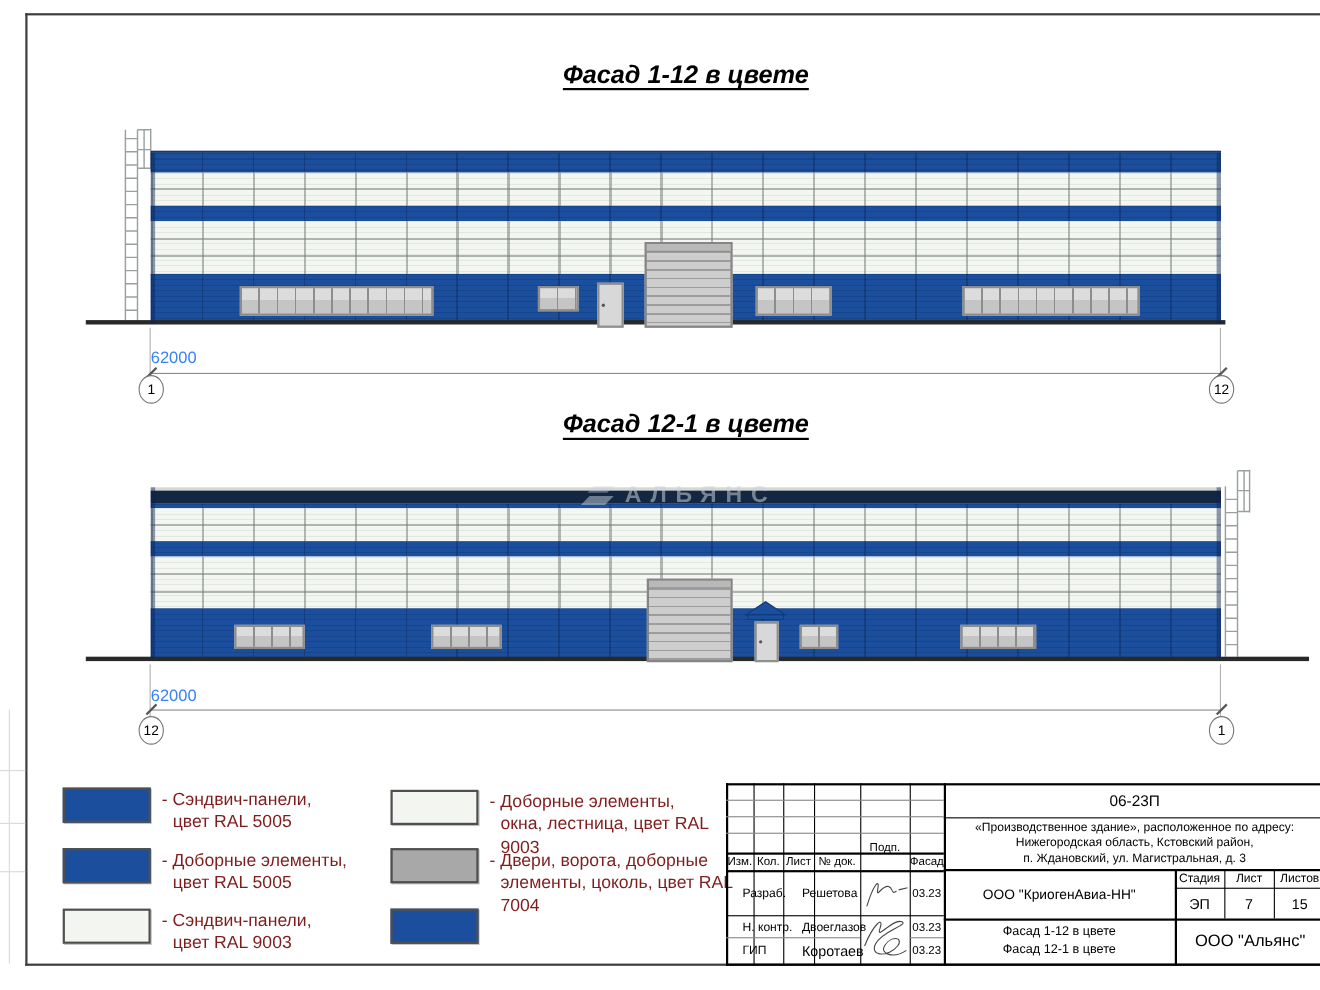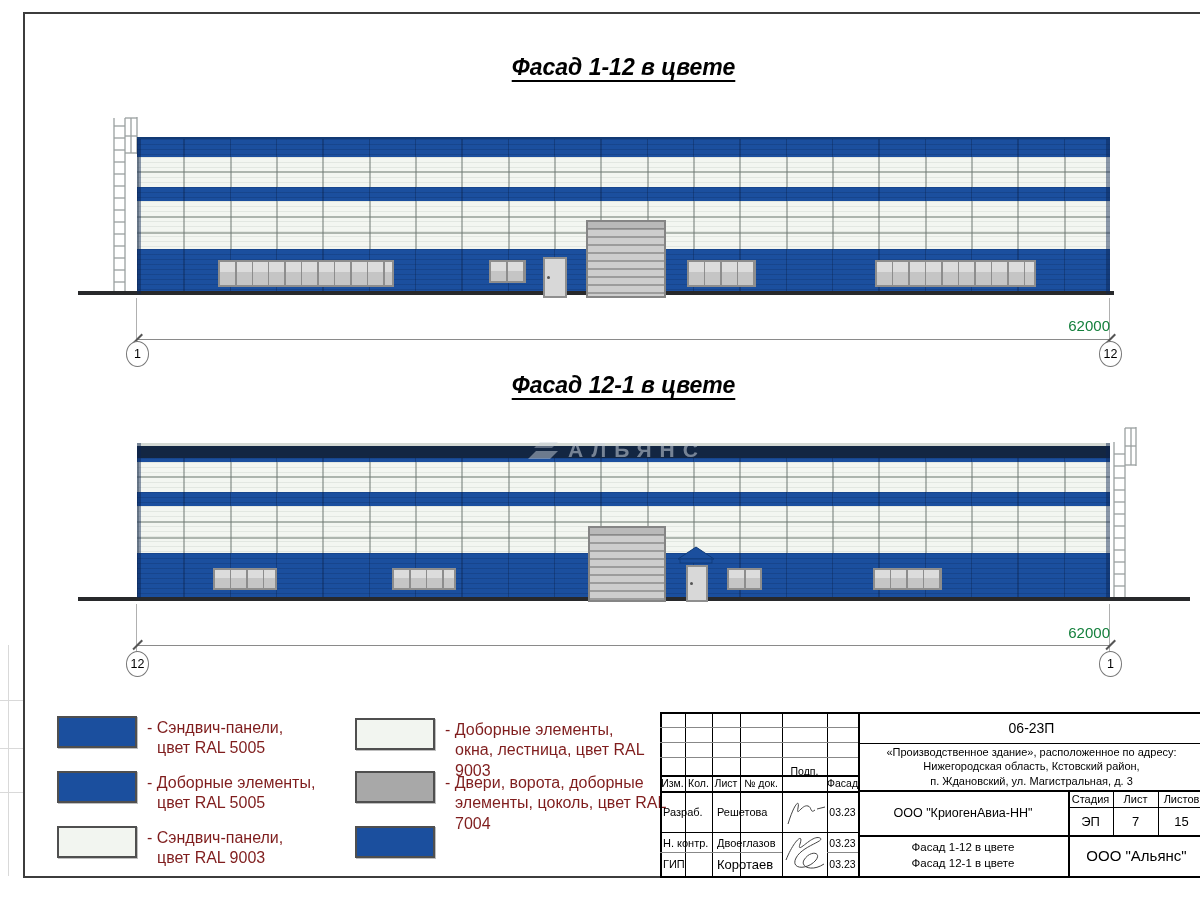--- a/index.html
+++ b/index.html
@@ -41,39 +41,39 @@
   .gate:before{content:'';position:absolute;left:0;right:0;top:0;height:6px;background:#b9b9b9;border-bottom:1px solid #8a8a8a;}
   .door{position:absolute;background:#d8d8d8;border:2px solid #8f8f8f;z-index:4;}
   .door:after{content:'';position:absolute;left:2px;top:45%;width:3px;height:3px;border-radius:50%;background:#555;}
 
   .ground{position:absolute;height:4px;background:#28292b;}
 
   
   .dimline{position:absolute;height:1px;background:#8a8a8a;}
   .extline{position:absolute;width:1px;background:#b0b0b0;}
   .tick{position:absolute;width:13px;height:1.5px;background:#555;transform:rotate(-45deg);}
-  .dimlabel{position:absolute;left:137px;width:973px;text-align:right;font-size:15px;color:#15803d;}
+  .dimlabel{position:absolute;left:137px;width:973px;text-align:left;font-size:15px;color:#3b82f6;}
   .axis{position:absolute;width:21px;height:24px;border:1px solid #777;border-radius:50%;background:#fff;
     display:flex;align-items:center;justify-content:center;font-size:12.5px;color:#000;}
 
   
   .watermark{position:absolute;display:flex;align-items:center;gap:10px;z-index:6;
     color:rgba(200,207,218,.55);font-size:21px;font-weight:bold;letter-spacing:8px;}
 
   
   .swatch{position:absolute;width:76px;height:28px;border:2px solid #4f4f4f;box-shadow:1px 1px 0 rgba(0,0,0,.25);}
   .legend-label{position:absolute;font-size:16px;line-height:1.28;color:#7f1d1d;
     white-space:pre-line;padding-left:10px;text-indent:-10px;}
 
   
   #tb{position:absolute;left:660px;top:712px;width:545px;height:166px;}
   .tbl{position:absolute;background:#000;}
   .tbl.thin{background:#888;}
   .cell{position:absolute;display:flex;align-items:center;justify-content:center;text-align:center;color:#000;}
-  .cell.left{justify-content:flex-start;text-align:left;padding-left:3px;}
+  .cell.left{justify-content:flex-start;text-align:left;padding-left:15px;}
   .pre{white-space:pre-line;}
   .sig{position:absolute;z-index:2;}
 </style>
 </head>
 <body>
 
 <div id="sheet">
 
   <div class="line" style="left:23px;top:12px;right:0;height:2px;"></div>
   <div class="line" style="left:23px;top:12px;width:2px;height:866px;"></div>

